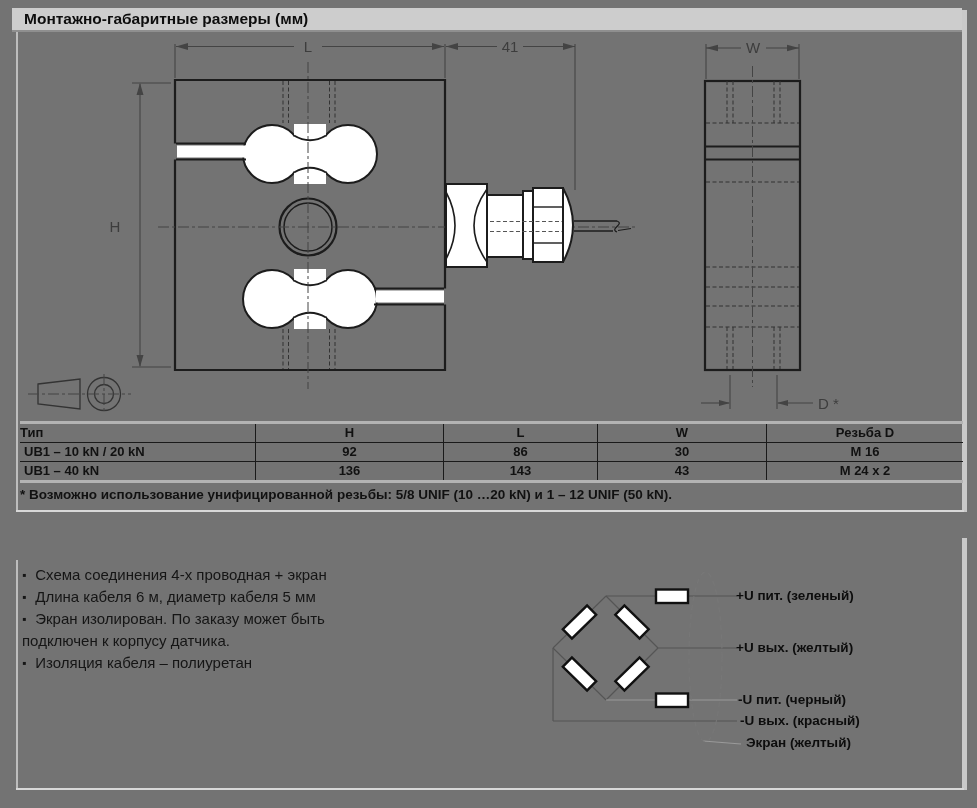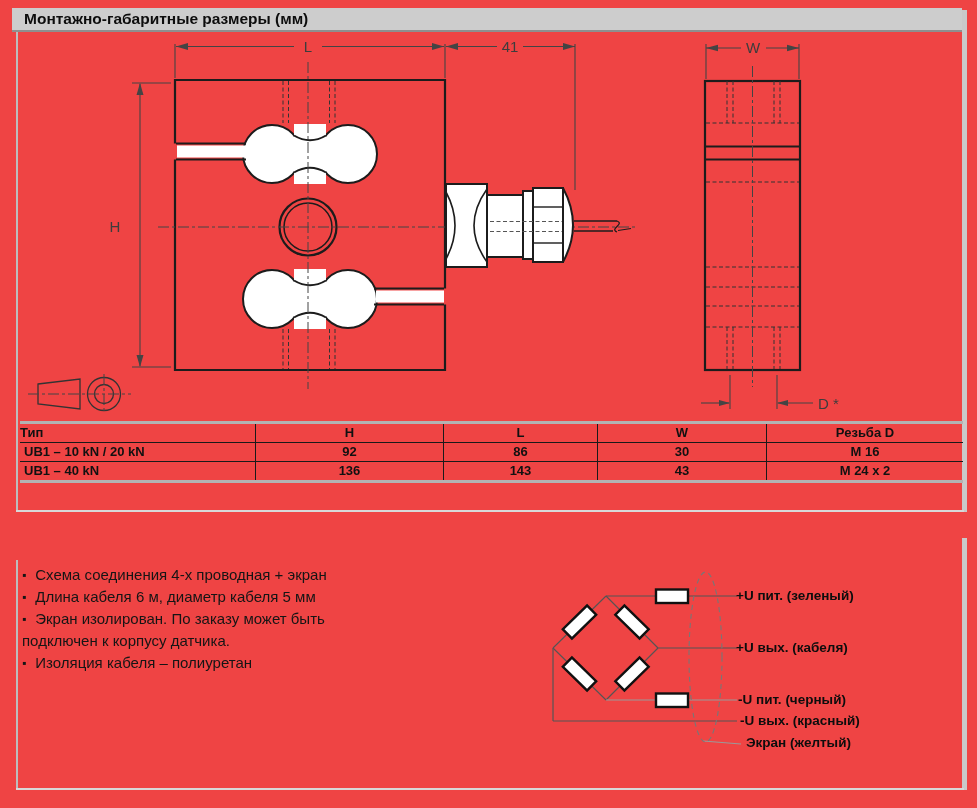--- a/index.html
+++ b/index.html
@@ -1,16 +1,16 @@
 <!DOCTYPE html>
 <html><head>
 <meta charset="utf-8">
 <style>
   html,body{margin:0;padding:0;background:#ffffff;}
-  #page{position:relative;width:977px;height:808px;background:#ef4444;overflow:hidden;
+  #page{position:relative;width:977px;height:808px;background:#737373;overflow:hidden;
         font-family:"Liberation Sans",sans-serif;color:#111;}
   .panel-header{position:absolute;left:12px;width:938px;height:22px;background:#cdcdcd;
         border-bottom:2px solid #8f8f8f;font-weight:bold;font-size:15.5px;line-height:22px;
         padding-left:12px;color:#0d0d0d;}
   .vline,.hline{position:absolute;}
   
   #spec-table{position:absolute;left:20px;top:421px;width:943px;
         border-top:3px solid #b3b3b3;border-bottom:3px solid #b3b3b3;
         display:grid;grid-template-columns:235px 188px 154px 169px 197px;
         font-size:13px;font-weight:bold;}
@@ -201,20 +201,21 @@
     </div>
     <div class="row2" style="display:contents;">
       <div class="cell left">UB1 – 40 kN</div>
       <div class="cell vb">136</div>
       <div class="cell vb">143</div>
       <div class="cell vb">43</div>
       <div class="cell vb">M 24 x 2</div>
     </div>
   </div>
 
+  <div id="footnote">* Возможно использование унифицированной резьбы: 5/8 UNIF (10 …20 kN) и 1 – 12 UNIF (50 kN).</div>
 
 
   <div class="vline" style="left:16px;top:560px;width:2px;height:228px;background:#bdbdbd;"></div>
   <div class="vline" style="left:962px;top:538px;width:5px;height:252px;background:#c9c9c9;"></div>
   <div class="hline" style="left:16px;top:788px;width:948px;height:2px;background:#d8d8d8;"></div>
 
   <div id="bullets">
     <div class="bullet"><span class="sq">▪</span><span>Схема соединения 4-х проводная + экран</span></div>
     <div class="bullet"><span class="sq">▪</span><span>Длина кабеля 6 м, диаметр кабеля 5 мм</span></div>
     <div class="bullet"><span class="sq">▪</span><span>Экран изолирован. По заказу может быть подключен к корпусу датчика.</span></div>
@@ -264,18 +265,18 @@
 
     <g fill="#fff" stroke="#111" stroke-width="2.4">
       <rect x="656" y="589.5" width="32" height="13.5"></rect>
       <rect x="656" y="693.5" width="32" height="13.5"></rect>
     </g>
 
     <ellipse cx="705.5" cy="657" rx="16.5" ry="85" fill="none" stroke="#777" stroke-width="1.1" stroke-dasharray="5 4"></ellipse>
   </svg>
 
   <div class="wire-label" style="left:736px;top:588px;">+U пит. (зеленый)</div>
-  <div class="wire-label" style="left:736px;top:640px;">+U вых. (кабеля)</div>
+  <div class="wire-label" style="left:736px;top:640px;">+U вых. (желтый)</div>
   <div class="wire-label" style="left:738px;top:692px;">-U пит. (черный)</div>
   <div class="wire-label" style="left:740px;top:713px;">-U вых. (красный)</div>
   <div class="wire-label" style="left:746px;top:735px;">Экран (желтый)</div>
 
 </div>
 
 </body></html>

